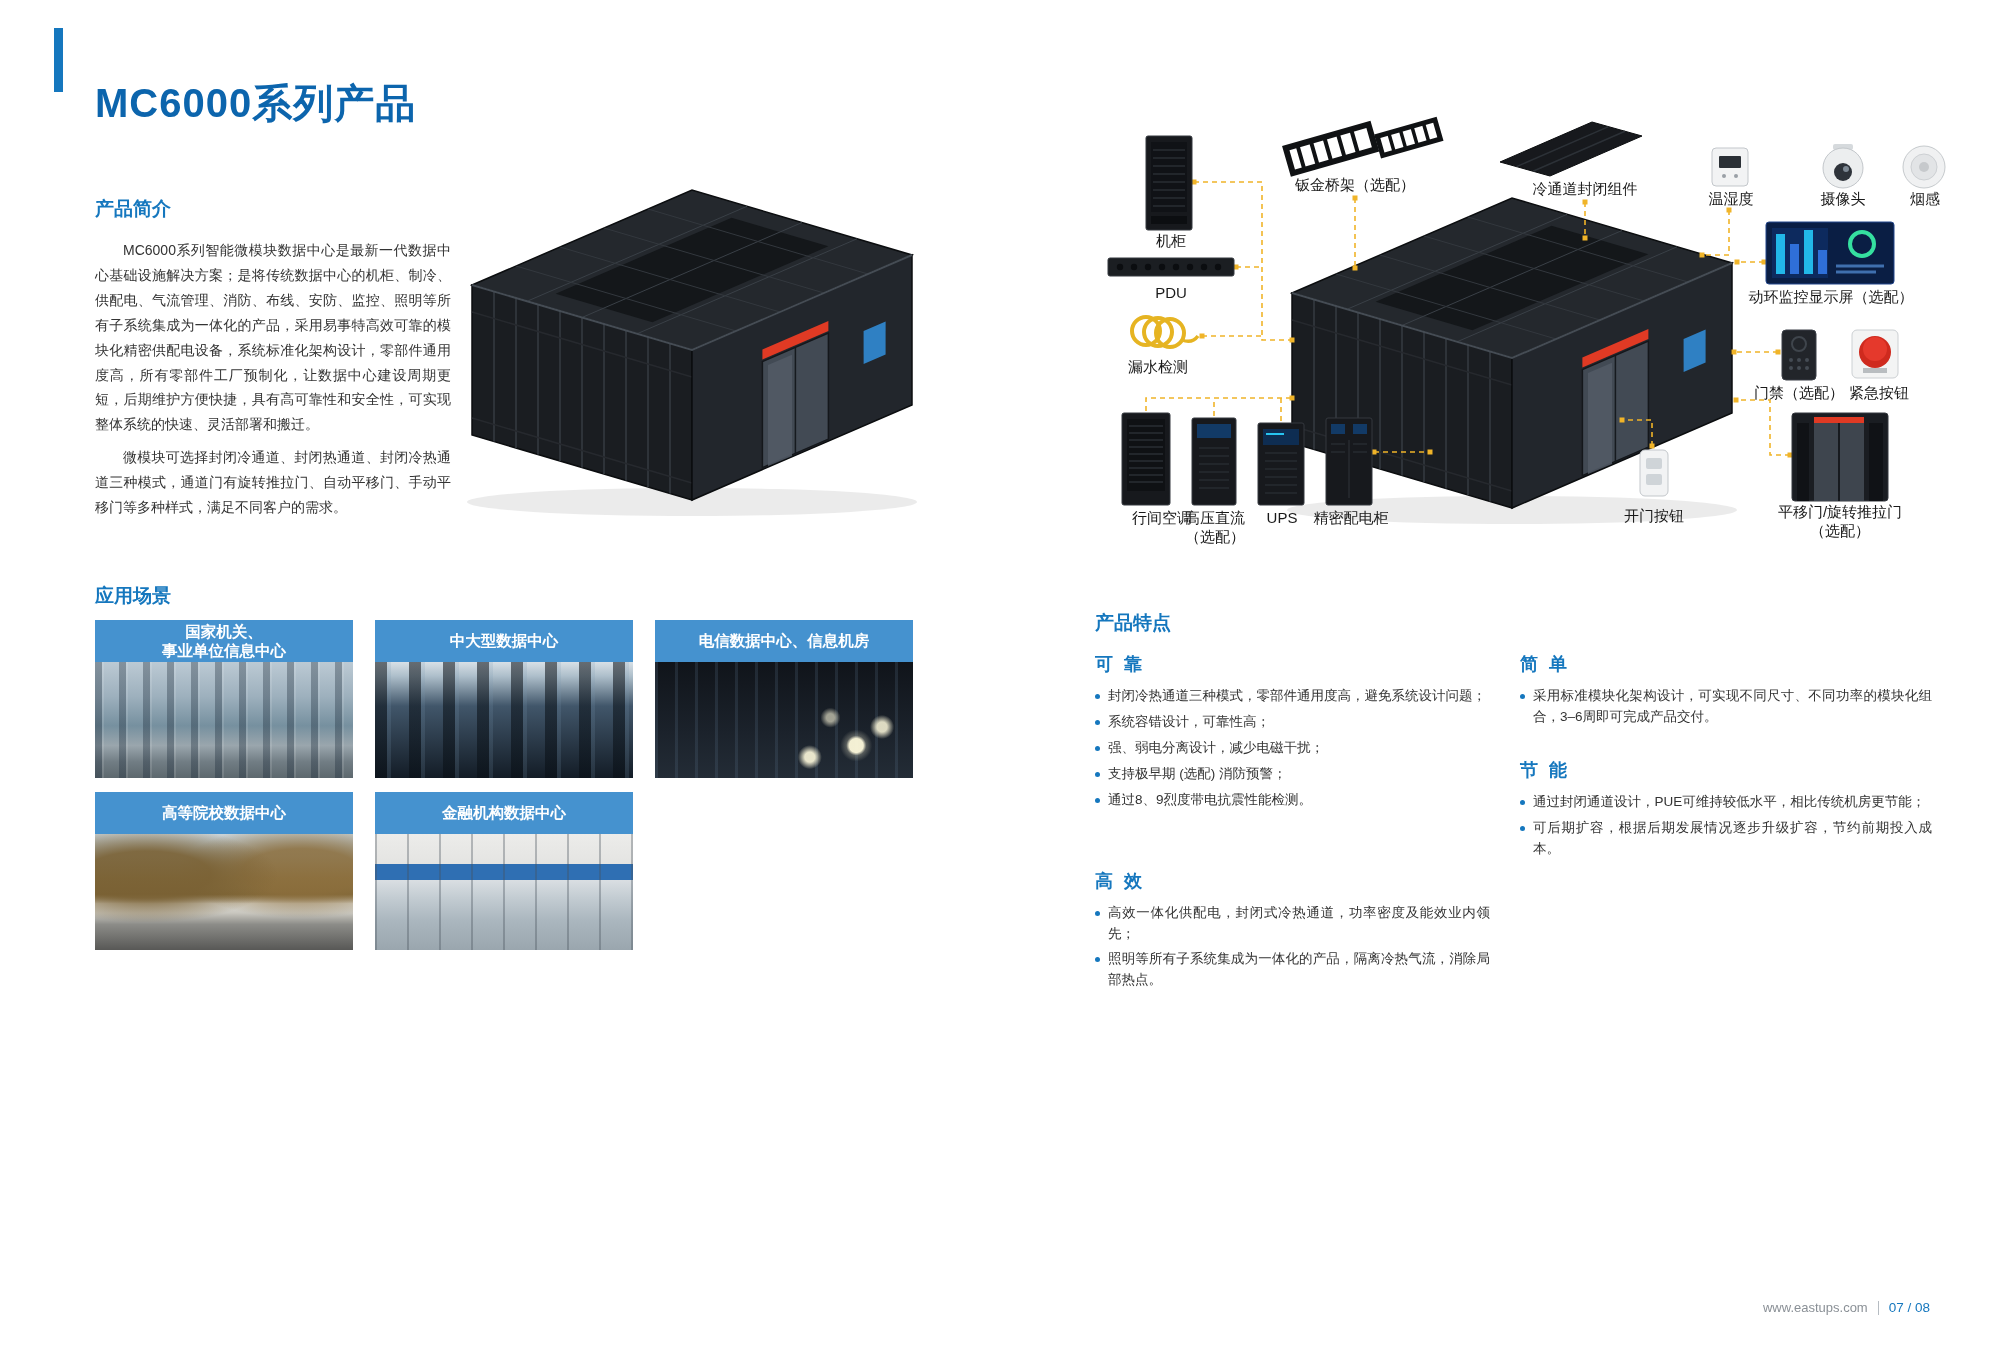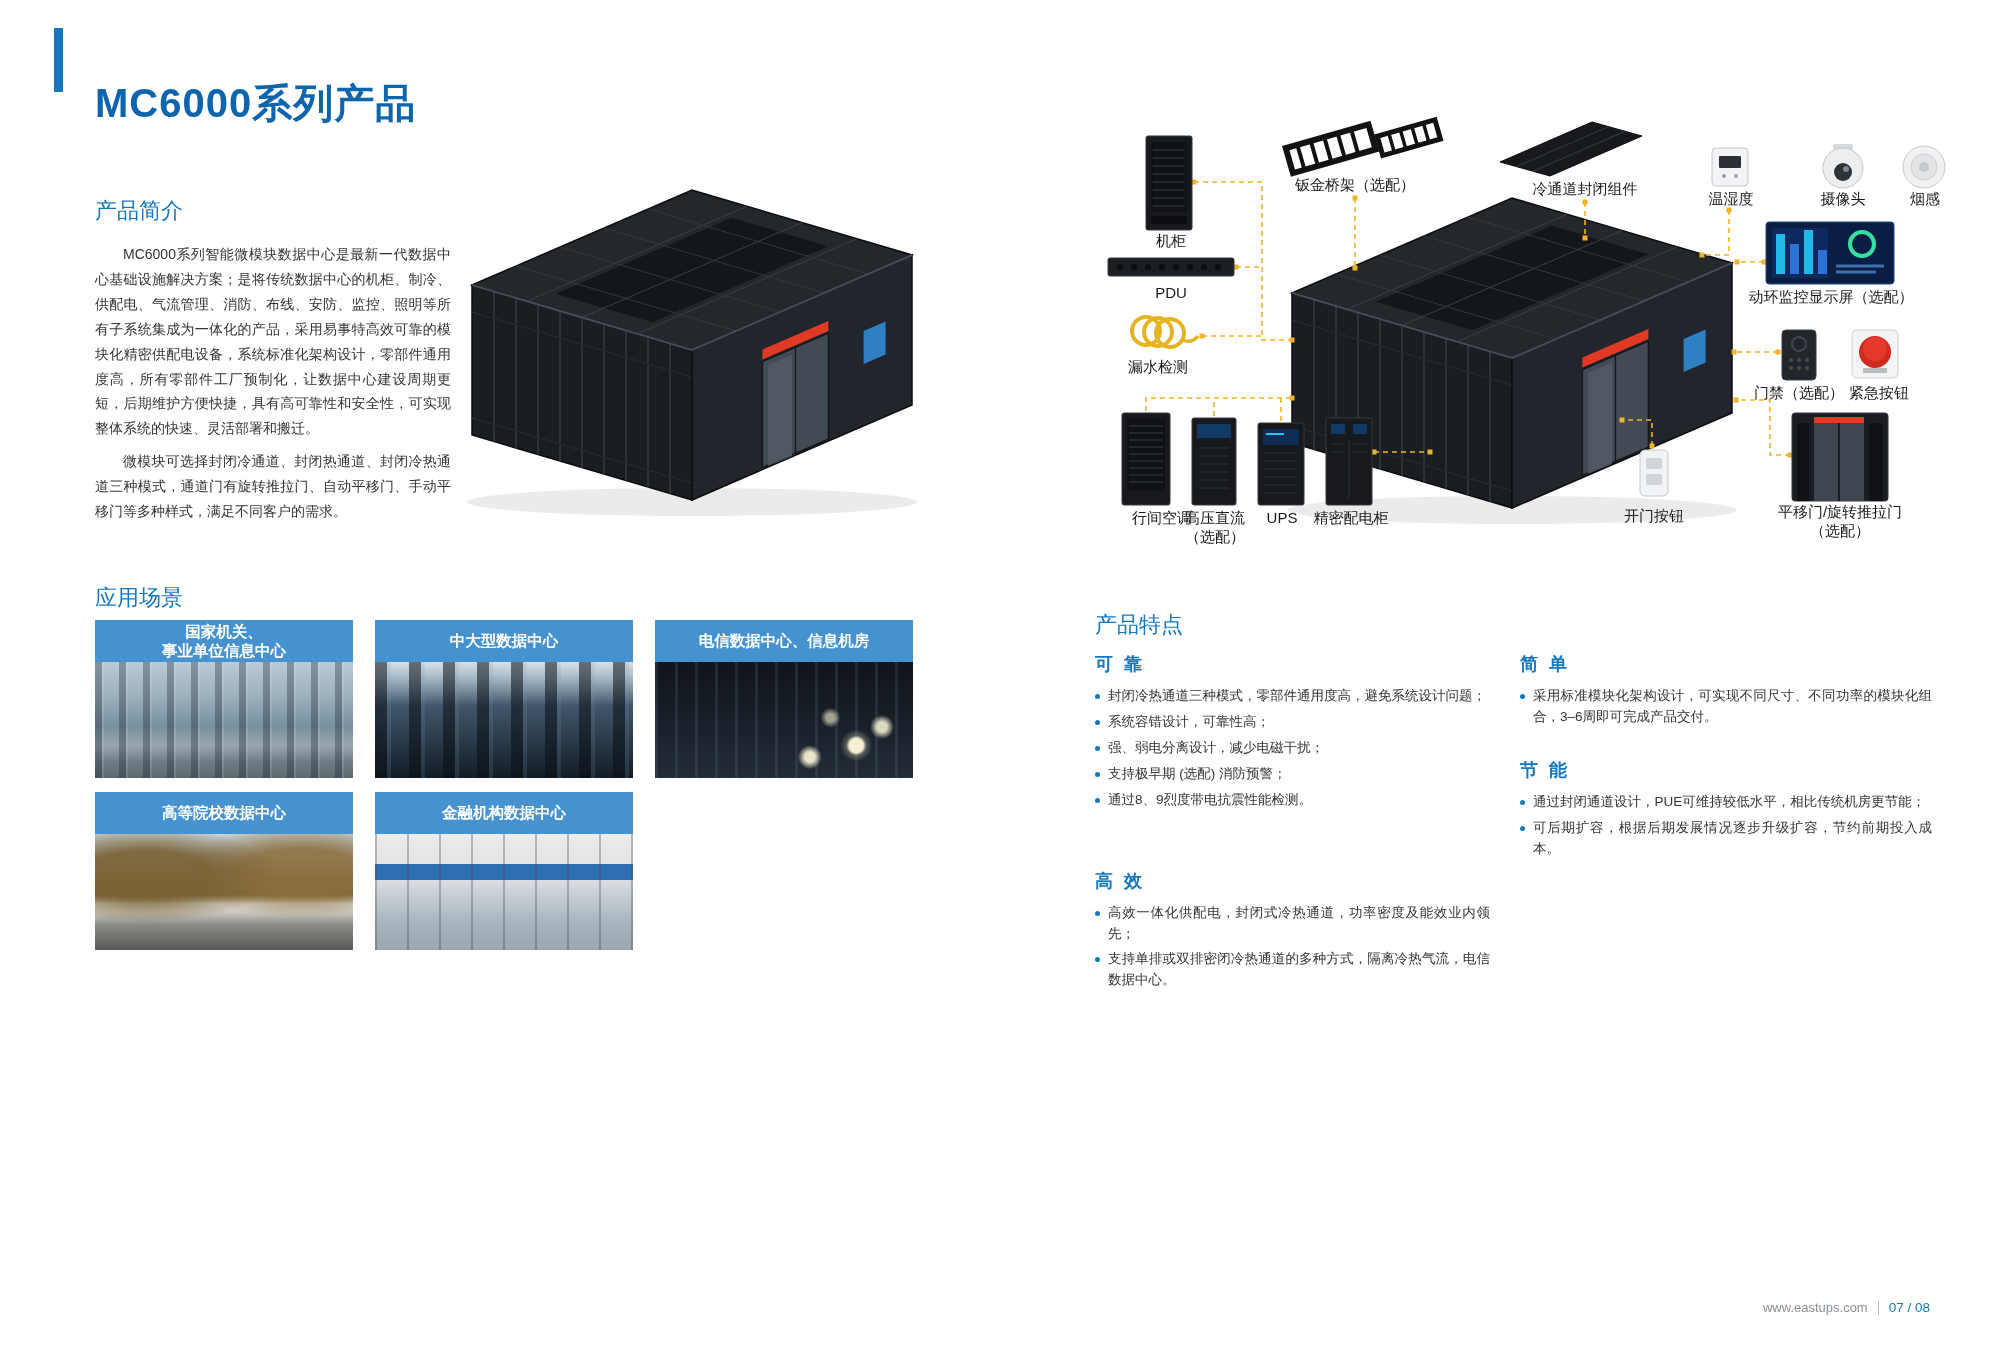--- a/index.html
+++ b/index.html
@@ -2,21 +2,21 @@
 <html style="--accent-blue: #1577be; --title-blue: #0c65ad; --card-header-blue: #4592cf; --connector-yellow: #f0b429;"><head>
 <meta charset="utf-8">
 <style>
   *{margin:0;padding:0;box-sizing:border-box}
   html,body{width:2000px;height:1366px}
   body{font-family:"Liberation Sans","DejaVu Sans",sans-serif;background:#fff;color:#333}
   .page{position:relative;width:2000px;height:1366px;background:#fff;overflow:hidden}
   .art{position:absolute;left:0;top:0;width:2000px;height:1366px;pointer-events:none}
   .accent-bar{position:absolute;left:54px;top:28px;width:9px;height:64px;background:var(--accent-blue,#1577be)}
   .title{position:absolute;left:95px;top:76px;font-size:40px;font-weight:800;color:var(--title-blue,#0c65ad);letter-spacing:1px}
-  .section-h{font-size:22px;font-weight:normal;color:var(--accent-blue,#1577be)}
+  .section-h{font-size:19px;font-weight:bold;color:var(--accent-blue,#1577be)}
   .intro{position:absolute;left:95px;top:196px;width:356px}
   .intro .section-h{margin-bottom:16px}
   .intro p{font-size:14px;line-height:1.78;text-align:justify;text-indent:2em;color:#333;margin-bottom:8px}
   .scen-h{position:absolute;left:95px;top:583px}
   .cards{position:absolute;left:95px;top:620px;display:grid;grid-template-columns:repeat(3,258px);column-gap:22px;row-gap:14px}
   .card{width:258px}
   .card-h{height:42px;background:var(--card-header-blue,#4592cf);color:#fff;display:flex;flex-direction:column;align-items:center;justify-content:center;font-size:15.5px;line-height:1.25;text-align:center;font-weight:bold}
   .card-h span:empty{display:none}
   .card-img{height:116px;width:100%}
   .ci-1{background:
@@ -327,21 +327,21 @@
         <li>系统容错设计，可靠性高；</li>
         <li>强、弱电分离设计，减少电磁干扰；</li>
         <li>支持极早期 (选配) 消防预警；</li>
         <li>通过8、9烈度带电抗震性能检测。</li>
       </ul>
     </div>
     <div class="feat-group" style="margin-top:58px">
       <h3>高 效</h3>
       <ul>
         <li>高效一体化供配电，封闭式冷热通道，功率密度及能效业内领先；</li>
-        <li>支持单排或双排密闭冷热通道的多种方式，隔离冷热气流，电信数据中心。</li>
+        <li>照明等所有子系统集成为一体化的产品，隔离冷热气流，消除局部热点。</li>
       </ul>
     </div>
   </div>
 
   <div class="feat-col right">
     <div class="feat-group">
       <h3>简 单</h3>
       <ul>
         <li>采用标准模块化架构设计，可实现不同尺寸、不同功率的模块化组合，3–6周即可完成产品交付。</li>
       </ul>

